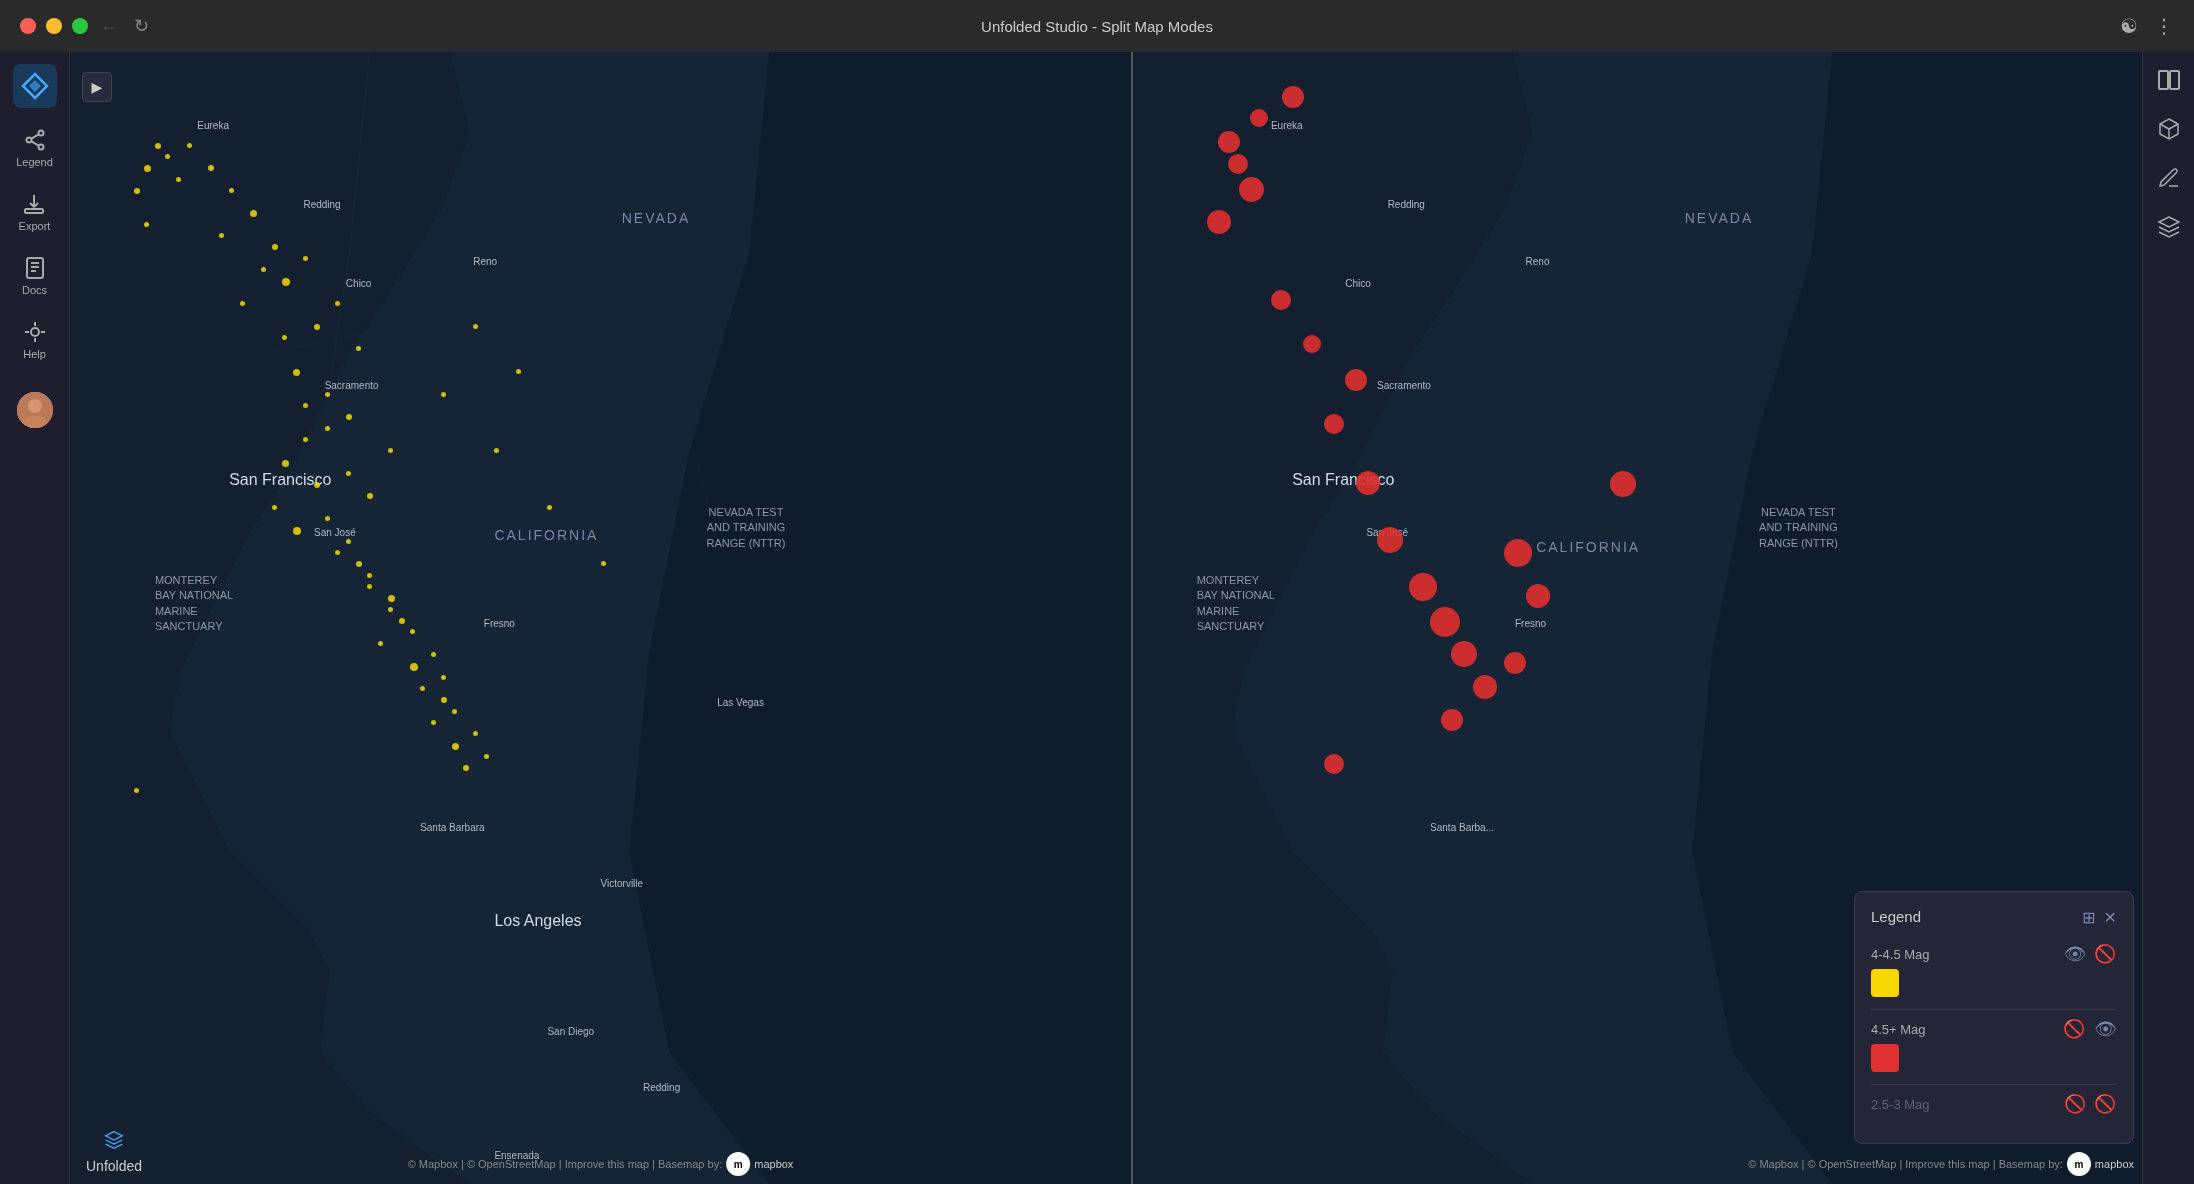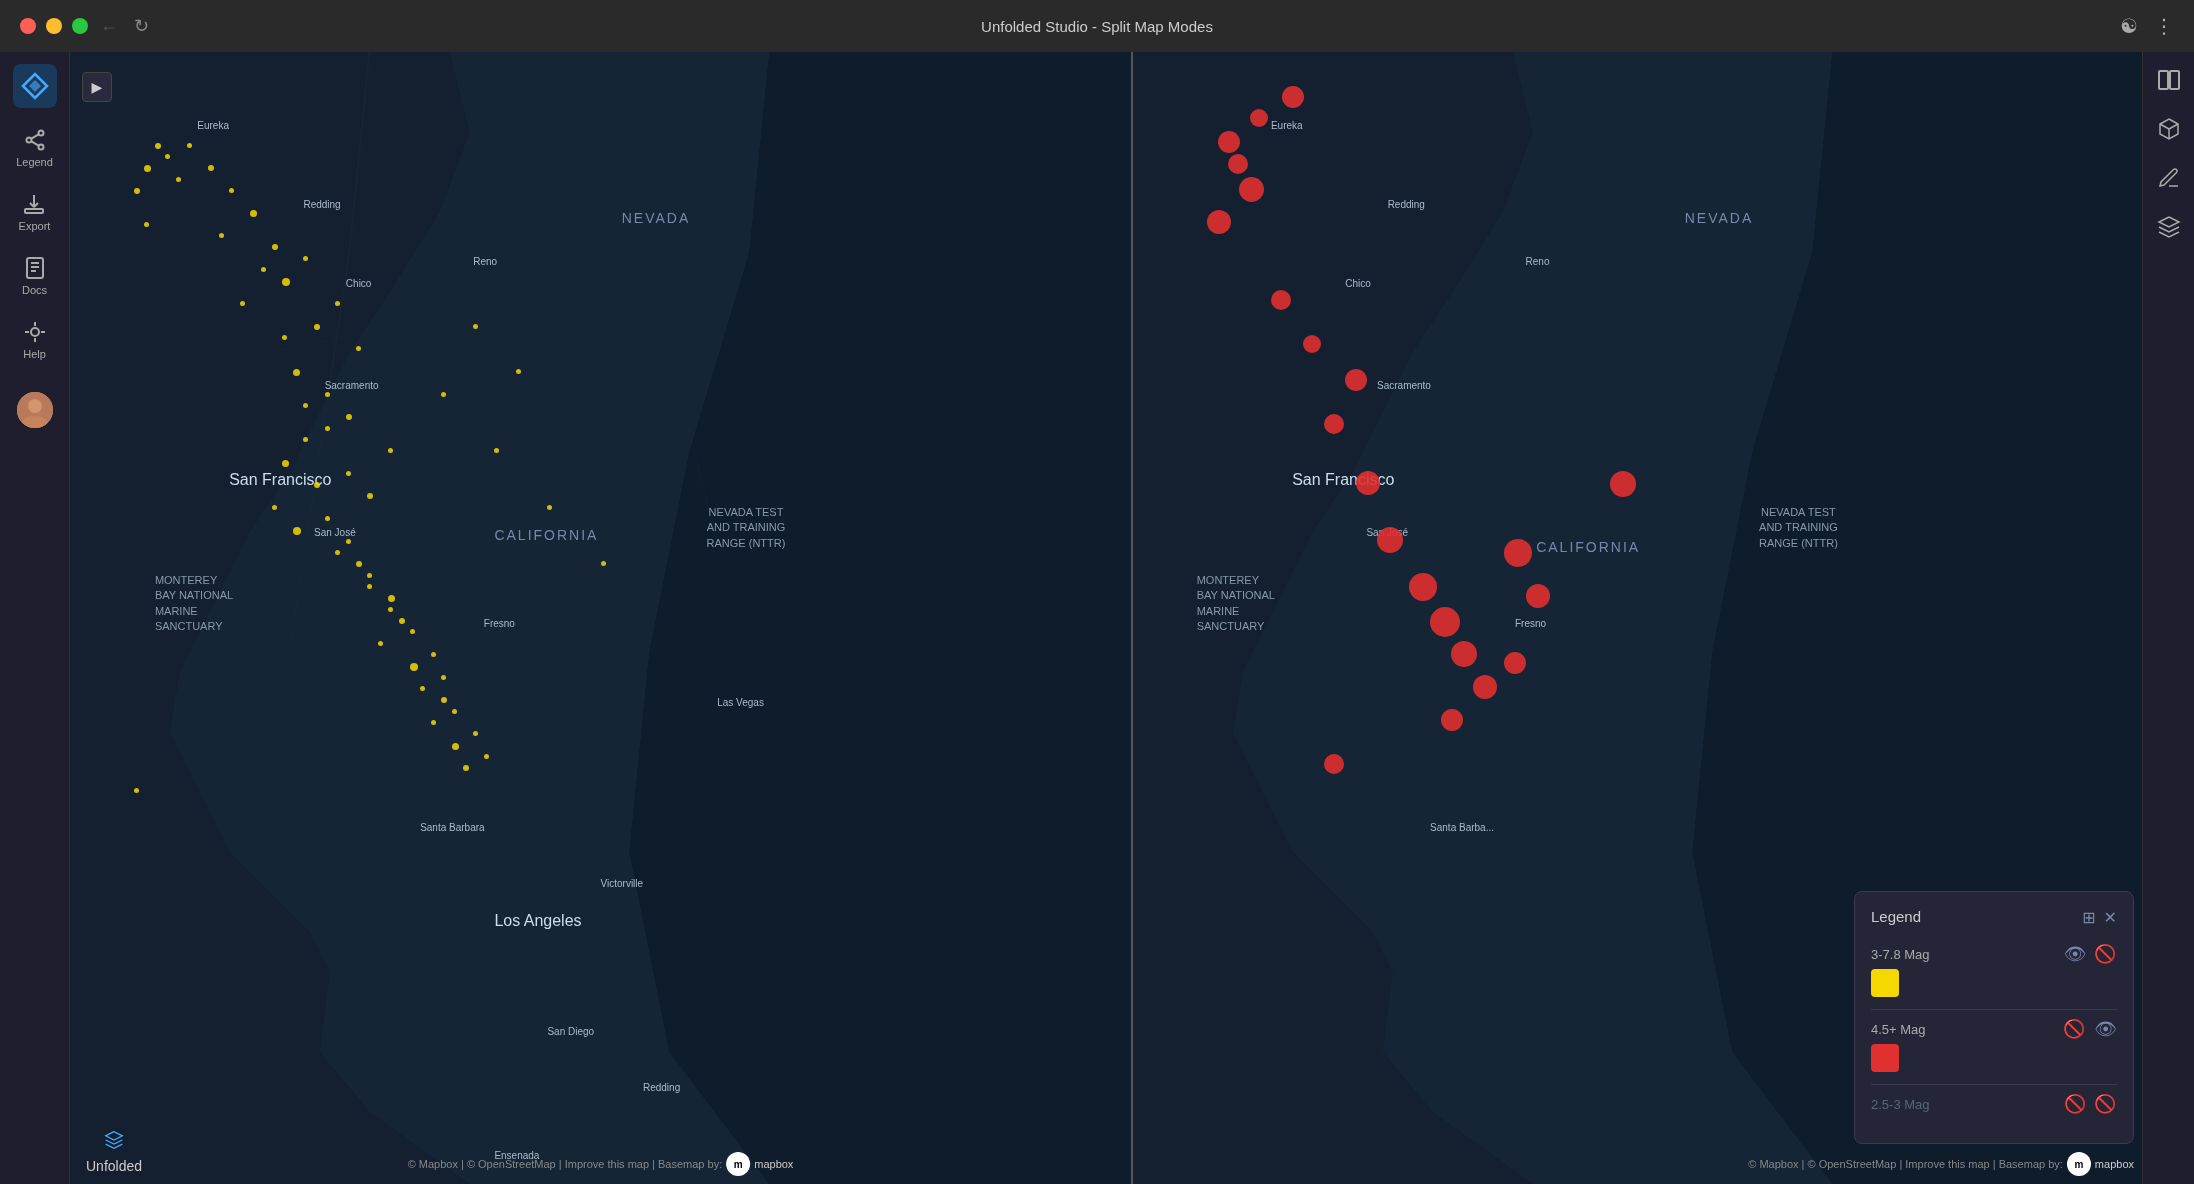--- a/index.html
+++ b/index.html
@@ -372,21 +372,21 @@
       <div class="legend-header">
         <span class="legend-title">Legend</span>
         <div class="legend-actions">
           <span style="color:#7788aa;font-size:16px">⊞</span>
           <span style="color:#7788aa;font-size:16px">✕</span>
         </div>
       </div>
 
       <div class="legend-item">
         <div class="legend-row">
-          <span class="legend-label">3-7.8 Mag</span>
+          <span class="legend-label">4-4.5 Mag</span>
           <div class="legend-vis-icons">
             <span style="color:#7788aa;font-size:18px">👁</span>
             <span style="color:#7788aa;font-size:18px">🚫</span>
           </div>
         </div>
         <div class="legend-color-box legend-color-yellow"></div>
       </div>
 
       <hr class="legend-divider">
 

